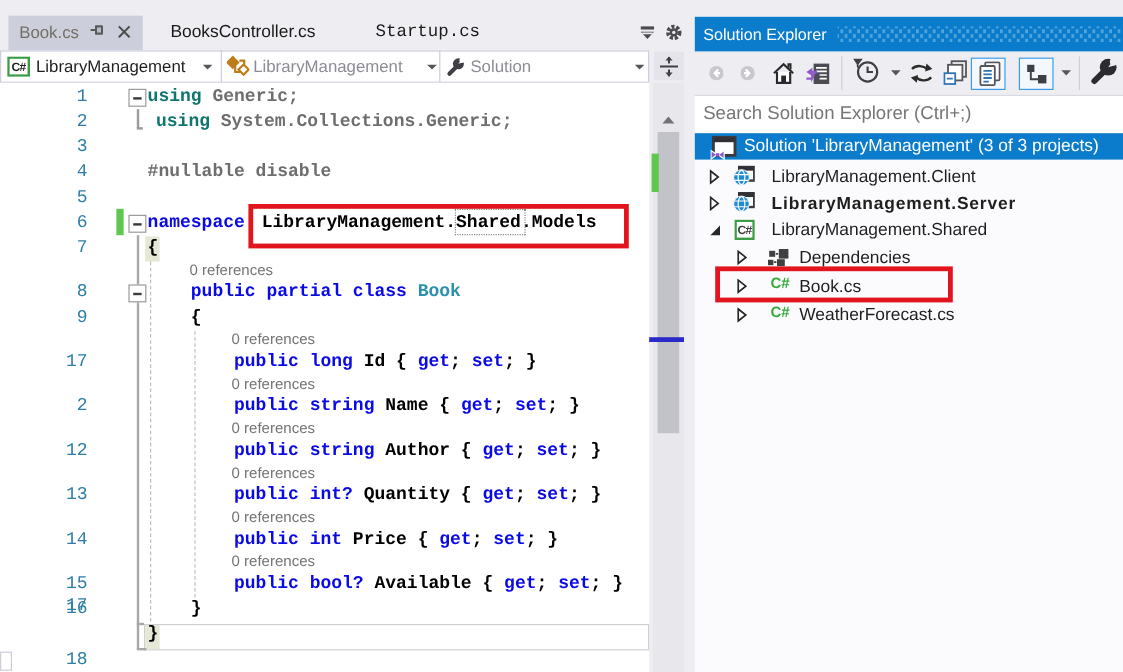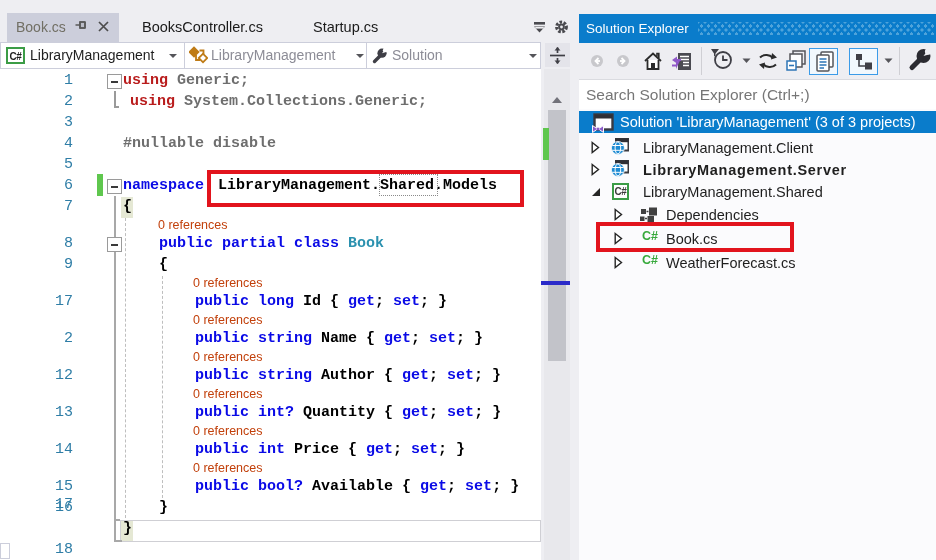--- a/index.html
+++ b/index.html
@@ -11,24 +11,24 @@
 #activetab { left:7px; top:13px; width:112px; height:29px; background:#CCCEDB; color:#716F64; font-size:14px; line-height:29px; padding-left:9px; }
 .itab { top:13px; height:29px; color:#1A1A1A; font-size:14.5px; line-height:28px; }
 #navbar { left:0; top:42px; width:541px; height:27px; background:#FFFFFF; border:1px solid #CCCEDB; }
 .navsep { top:42px; width:1px; height:27px; background:#CCCEDB; }
 .navtxt { top:42px; height:27px; line-height:27px; font-size:14px; }
 #splitbox { left:545px; top:43px; width:25px; height:24px; background:#E4E4EA; }
 #editor { left:0; top:69px; width:541px; height:491px; background:#FFFFFF; }
 .ln { position:absolute; left:30px; width:43px; text-align:right; height:21px; line-height:21px; font-family:"Liberation Mono",monospace; font-size:15px; color:#2E7DA6; }
 .cl { position:absolute; left:123px; height:21px; line-height:21px; font-family:"Liberation Mono",monospace; font-size:15px; font-weight:bold; white-space:pre; color:#000000; }
 .k { color:#0A0AE6; }
-.f { color:#b91c1c;text-align:center; }
+.f { color:#0f766e;text-align:center; }
 .g { color:#6E6E6E; font-weight:bold; }
 .t { color:#2B91AF; }
-.lens { position:absolute; height:16px; line-height:16px; font-size:12.5px; color:#c2410c; }
+.lens { position:absolute; height:16px; line-height:16px; font-size:12.5px; color:#737373; }
 .obox { position:absolute; left:107px; width:15px; height:15px; border:1px solid #9A9A9A; background:#FFFFFF; }
 .obox:after { content:""; position:absolute; left:3px; top:6px; width:7px; height:1.5px; background:#3A3A3A; }
 .guide { position:absolute; width:0; border-left:1px dashed #BEBEBE; }
 
 #sbtrack { left:544px; top:69px; width:26px; height:491px; background:#E8E8EC; }
 #sbthumb { left:548px; top:110px; width:18px; height:251px; background:#C2C3C9; }
 
 #sep-panel { left:570px; top:0; width:9px; height:560px; background:#EEEEF2; }
 #se { left:579px; top:0; width:357px; height:560px; background:#EEEEF2; }
 #se-title { left:579px; top:14px; width:357px; height:29px; background:#0A7CCB; color:#FFFFFF; font-size:13.5px; line-height:29px; padding-left:7px; }
@@ -54,21 +54,21 @@
       <path d="M6 2 L11 2 L11 8 L6 8 Z" fill="#5A5A5A" fill-opacity="0.15"></path>
       <path d="M6 1.5 L6 8.5 M6 5 L1.5 5"></path>
       <path d="M6 2 L11 2 M6 8 L11 8 M11 2 L11 8"></path>
     </g>
   </svg>
 
 <svg class="abs" style="left:97px;top:20px" width="13" height="13" viewBox="0 0 13 13">
     <path d="M2 2 L11 11 M11 2 L2 11" stroke="#4C4C4C" stroke-width="1.7"></path>
   </svg>
 <div class="abs itab" style="left:142px;">BooksController.cs</div>
-<div class="abs itab" style="left:313px;">Startup.cs</div>
+<div class="abs itab" style="left:313px;font-family:Liberation Mono, monospace;">Startup.cs</div>
 
 <svg class="abs" style="left:533px;top:21px" width="13" height="13" viewBox="0 0 13 13">
     <rect x="1" y="1" width="11" height="2.6" fill="#4A4A4F"></rect>
     <path d="M1 5.5 H12 L6.5 11.5 Z" fill="#4A4A4F"></path>
     <path d="M2.2 6.8 H10.8" stroke="#EEEEF2" stroke-width="1.6"></path>
   </svg>
 <svg class="abs" style="left:554px;top:19px" width="15" height="16" viewBox="0 0 15 16">
     <circle cx="7.5" cy="8" r="4.9" fill="none" stroke="#4A4A4F" stroke-width="3" stroke-dasharray="2.6 1.5"></circle>
     <circle cx="7.5" cy="8" r="3.4" fill="#4A4A4F"></circle>
     <circle cx="7.5" cy="8" r="1.4" fill="#EEEEF2"></circle>

